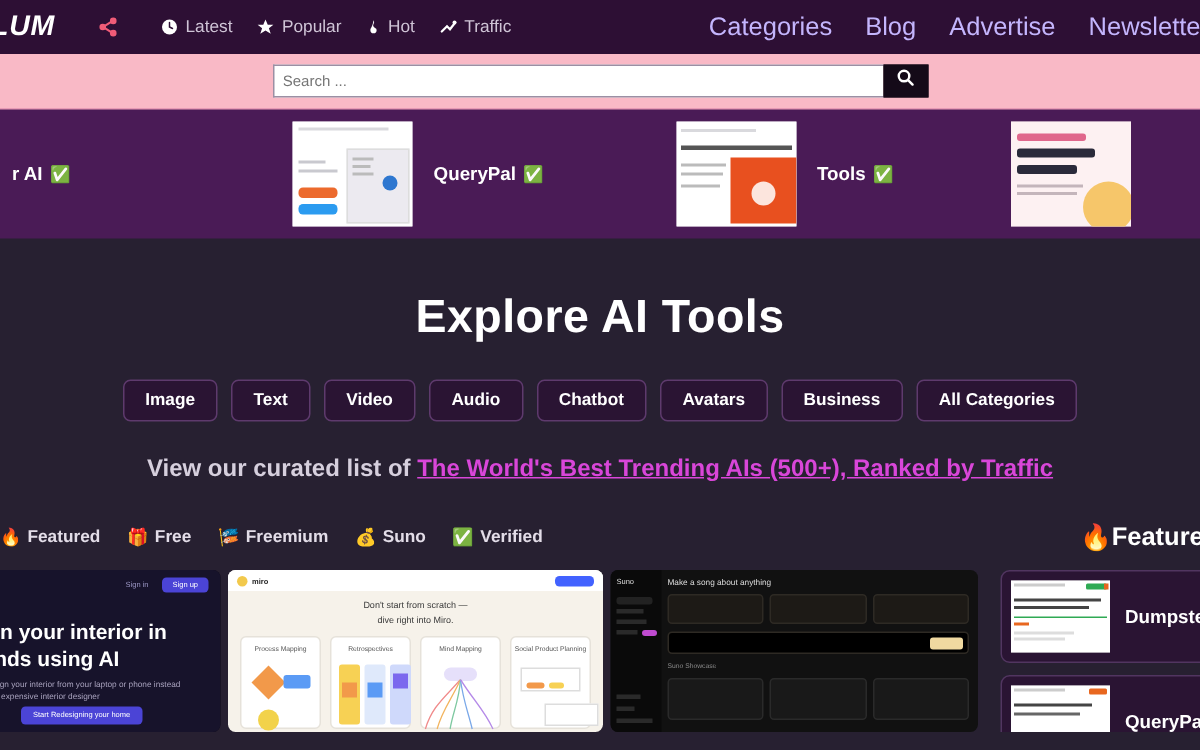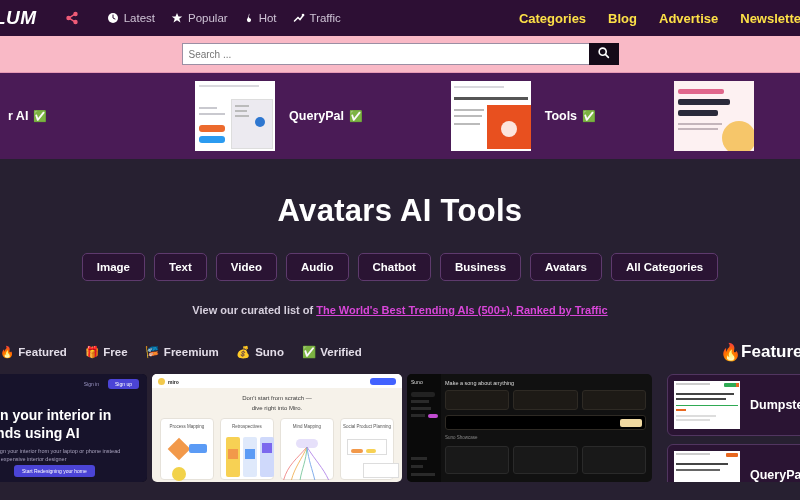--- a/index.html
+++ b/index.html
@@ -51,23 +51,23 @@
   .nav-item .ic { font-size: 11px; line-height: 1; display:inline-flex; }
   .nav-right {
     position: absolute;
     right: -6px;
     display: flex;
     align-items: center;
     gap: 22px;
     white-space: nowrap;
   }
   .nav-right a {
-    color: #fde047;
-    font-size: 13px;
-    font-weight: 700;
+    color: #c4b5fd;
+    font-size: 17px;
+    font-weight: 400;
     text-decoration: none;
     white-space: nowrap;
   }
 
   
   .search-strip {
     height: 36px;
     background: #f9b9c6;
     display: flex;
     align-items: center;
@@ -172,21 +172,21 @@
     color: #ffffff;
     font-size: 11.5px;
     font-weight: 700;
     padding: 7px 14px;
     white-space: nowrap;
     cursor: pointer;
   }
   .curated {
     margin-top: 23px;
     color: #d6cfdd;
-    font-size: 11px;
+    font-size: 16px;
     font-weight: 700;
   }
   .curated a {
     color: #d946d9;
     text-decoration: underline;
     font-weight: 700;
   }
 
   
   .filterrow {
@@ -442,30 +442,30 @@
         <div class="blk" style="left:4px;top:29px;width:40px;height:6px;background:#2a2a3a;border-radius:2px;"></div>
         <div class="blk" style="left:4px;top:42px;width:44px;height:1.5px;background:#c4b5bb;"></div>
         <div class="blk" style="left:4px;top:47px;width:40px;height:1.5px;background:#c4b5bb;"></div>
         <div class="blk" style="left:48px;top:40px;width:34px;height:34px;border-radius:50%;background:#f6c66a;"></div>
       </div>
     </div>
   </div>
 </div>
 
 <div class="hero">
-  <h1>Avatars AI Tools</h1>
+  <h1>Explore AI Tools</h1>
 
   <div class="cats">
     <div class="cat">Image</div>
     <div class="cat">Text</div>
     <div class="cat">Video</div>
     <div class="cat">Audio</div>
     <div class="cat">Chatbot</div>
+    <div class="cat">Avatars</div>
     <div class="cat">Business</div>
-    <div class="cat">Avatars</div>
     <div class="cat">All Categories</div>
   </div>
 
   <div class="curated">
     <span>View our curated list of </span><a href="#">The World's Best Trending AIs (500+), Ranked by Traffic</a>
   </div>
 </div>
 
 <div class="filterrow">
   <div class="filters">

